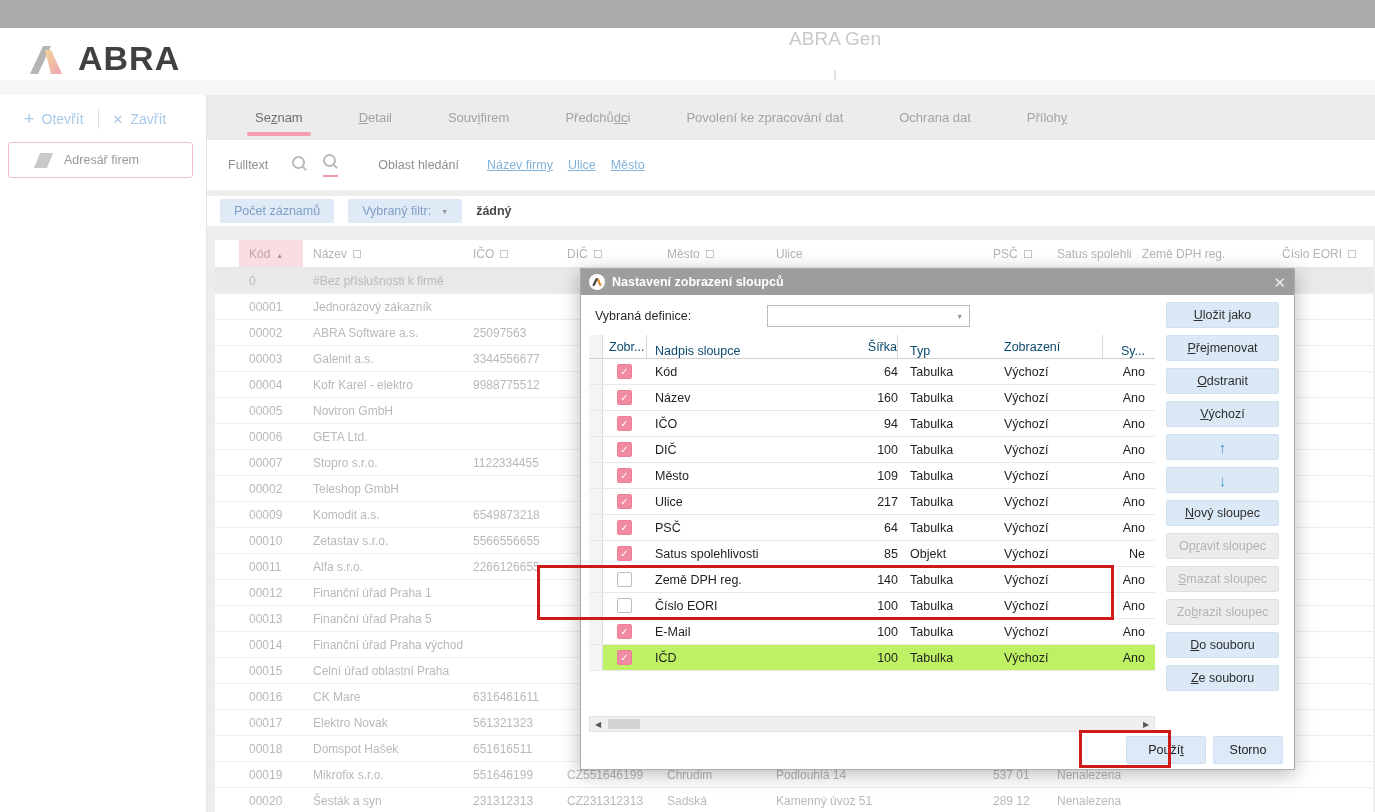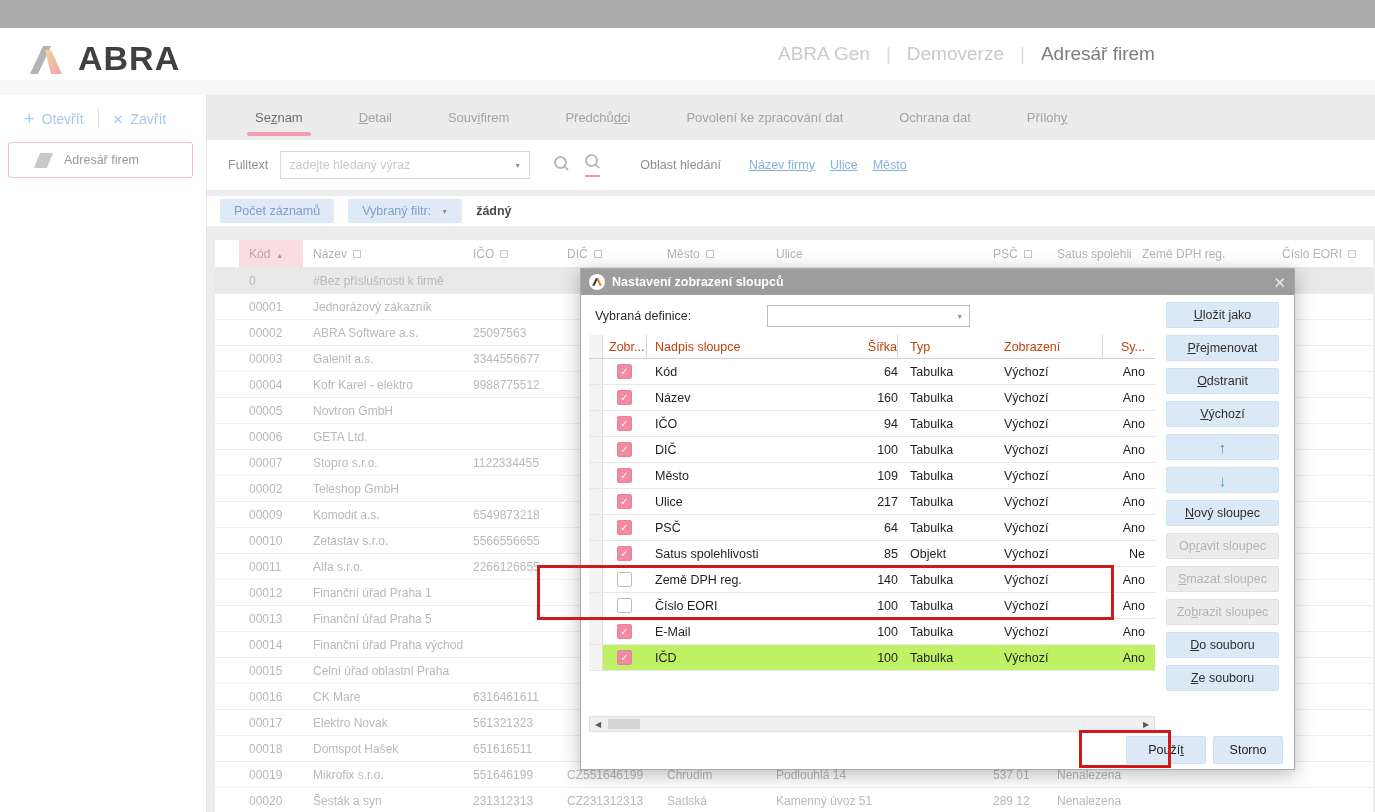--- a/index.html
+++ b/index.html
@@ -4,21 +4,21 @@
 <style>
   * { margin:0; padding:0; box-sizing:border-box; }
   body { font-family:"Liberation Sans","DejaVu Sans",sans-serif; background:#fff; }
   .stage { position:relative; width:1375px; height:812px; background:#fff; overflow:hidden; }
 
   
   .topbar { position:absolute; left:0; top:0; width:1375px; height:28px; background:#ababab; }
   .appheader { position:absolute; left:0; top:28px; width:1375px; height:52px; background:#fff; }
   .logo { position:absolute; left:28px; top:11px; display:flex; align-items:center; gap:8px; }
   .logo-text { font-size:34px; font-weight:bold; color:#404040; letter-spacing:1px; }
-  .titlegroup { position:absolute; left:778px; top:0; height:52px; display:flex; align-items:center; gap:16px; font-size:19px; }
+  .titlegroup { position:absolute; left:778px; top:0; height:52px; display:flex; align-items:center; gap:16px; font-size:19px;flex-direction:column; }
   .t-light { color:#c9c9c9; }
   .t-dark  { color:#7d7d7d; }
   .t-sep   { color:#dcdcdc; font-weight:300; }
   .substrip { position:absolute; left:0; top:80px; width:1375px; height:15px; background:#f7f7f7; }
 
   
   .sidebar { position:absolute; left:0; top:95px; width:207px; height:717px; background:#fff; border-right:1px solid #e5e5e5; }
   .side-actions { position:absolute; left:24px; top:14px; display:flex; align-items:center; gap:14px; font-size:14px; color:#a9c9e9; }
   .side-btn { display:flex; align-items:center; gap:7px; cursor:default; }
   .plus-ic { font-size:18px; line-height:14px; }
@@ -70,21 +70,21 @@
   
   .dialog { position:absolute; left:540px; top:268px; width:715px; height:502px; background:#fff; border:1px solid #ababab; box-shadow:0 4px 18px rgba(0,0,0,.28); z-index:10;margin-left:40px; }
   .dlg-titlebar { height:26px; background:#9d9d9d; display:flex; align-items:center; padding:0 8px; gap:7px; }
   .dlg-title { color:#fff; font-weight:bold; font-size:12.5px; }
   .dlg-close { margin-left:auto; color:#ececec; font-size:15px; line-height:15px; cursor:default; }
   .def-row { position:absolute; left:14px; top:36px; display:flex; align-items:center; font-size:12.5px; color:#2b2b2b; }
   .combo { position:relative; margin-left:76px; width:203px; height:22px; border:1px solid #bcbcbc; background:#fff; }
   .combo .darr { position:absolute; right:6px; top:7px; }
 
   .grid { position:absolute; left:8px; top:66px; width:566px; }
-  .g-head { display:flex; height:24px; border-bottom:1px solid #cfcfcf; align-items:center; font-size:12.5px; color:#c2410c; }
+  .g-head { display:flex; height:24px; border-bottom:1px solid #cfcfcf; align-items:flex-end; font-size:12.5px; color:#0c4a6e; }
   .g-gut { width:14px; align-self:stretch; background:#f4f4f4; border-right:1px solid #dcdcdc; flex:0 0 auto; }
   .gc-check { width:44px; padding-left:6px; flex:0 0 auto; }
   .gc-name { width:215px; flex:0 0 auto; padding-left:8px; }
   .gc-width { width:36px; flex:0 0 auto; text-align:right; }
   .gc-type { width:100px; flex:0 0 auto; padding-left:12px; }
   .gc-disp { width:105px; flex:0 0 auto; padding-left:6px; }
   .gc-sys { width:46px; flex:0 0 auto; text-align:right; padding-right:4px; }
   .g-head .gc-check, .g-head .gc-width, .g-head .gc-disp { border-right:1px solid #d8d8d8; align-self:stretch; display:flex; align-items:center; }
   .g-head .gc-width { justify-content:flex-end; }
   .g-row { display:flex; height:26px; align-items:center; font-size:12.5px; color:#1f1f1f; border-bottom:1px solid #e8e8e8; }
@@ -178,24 +178,20 @@
         <div class="tab"><span>Povolení ke zpracování dat</span><span class="key"></span><span></span></div>
 
         <div class="tab"><span>Ochrana dat</span><span class="key"></span><span></span></div>
 
         <div class="tab"><span>Příloh</span><span class="key">y</span><span></span></div>
 
     </div>
 
     <div class="searchrow">
       <span class="lbl">Fulltext</span>
-      <div class="searchbox">
-        <input type="text" placeholder="zadejte hledaný výraz" style="">
-        <span class="darr">▼</span>
-      </div>
       <span class="mag-wrap"><span class="mag"></span></span>
       <span class="mag-wrap2"><span class="mag"></span></span>
       <span class="scope-lbl">Oblast hledání</span>
       <div class="scope-links">
 
           <span class="scope-link">Název firmy</span>
 
           <span class="scope-link">Ulice</span>
 
           <span class="scope-link">Město</span>

